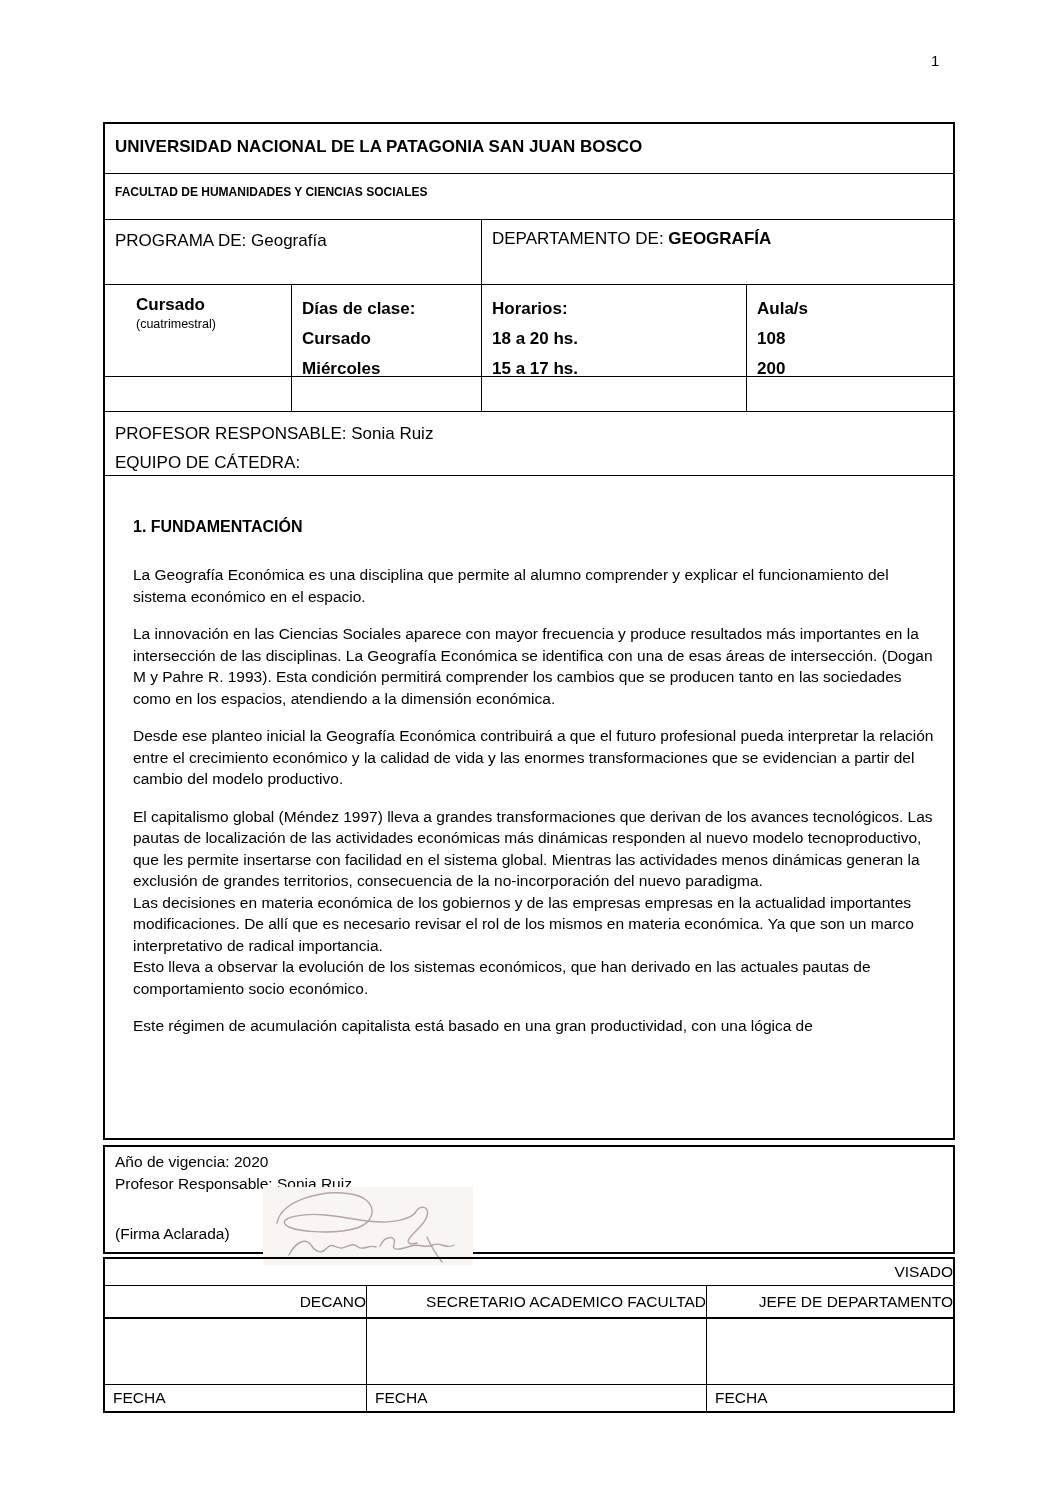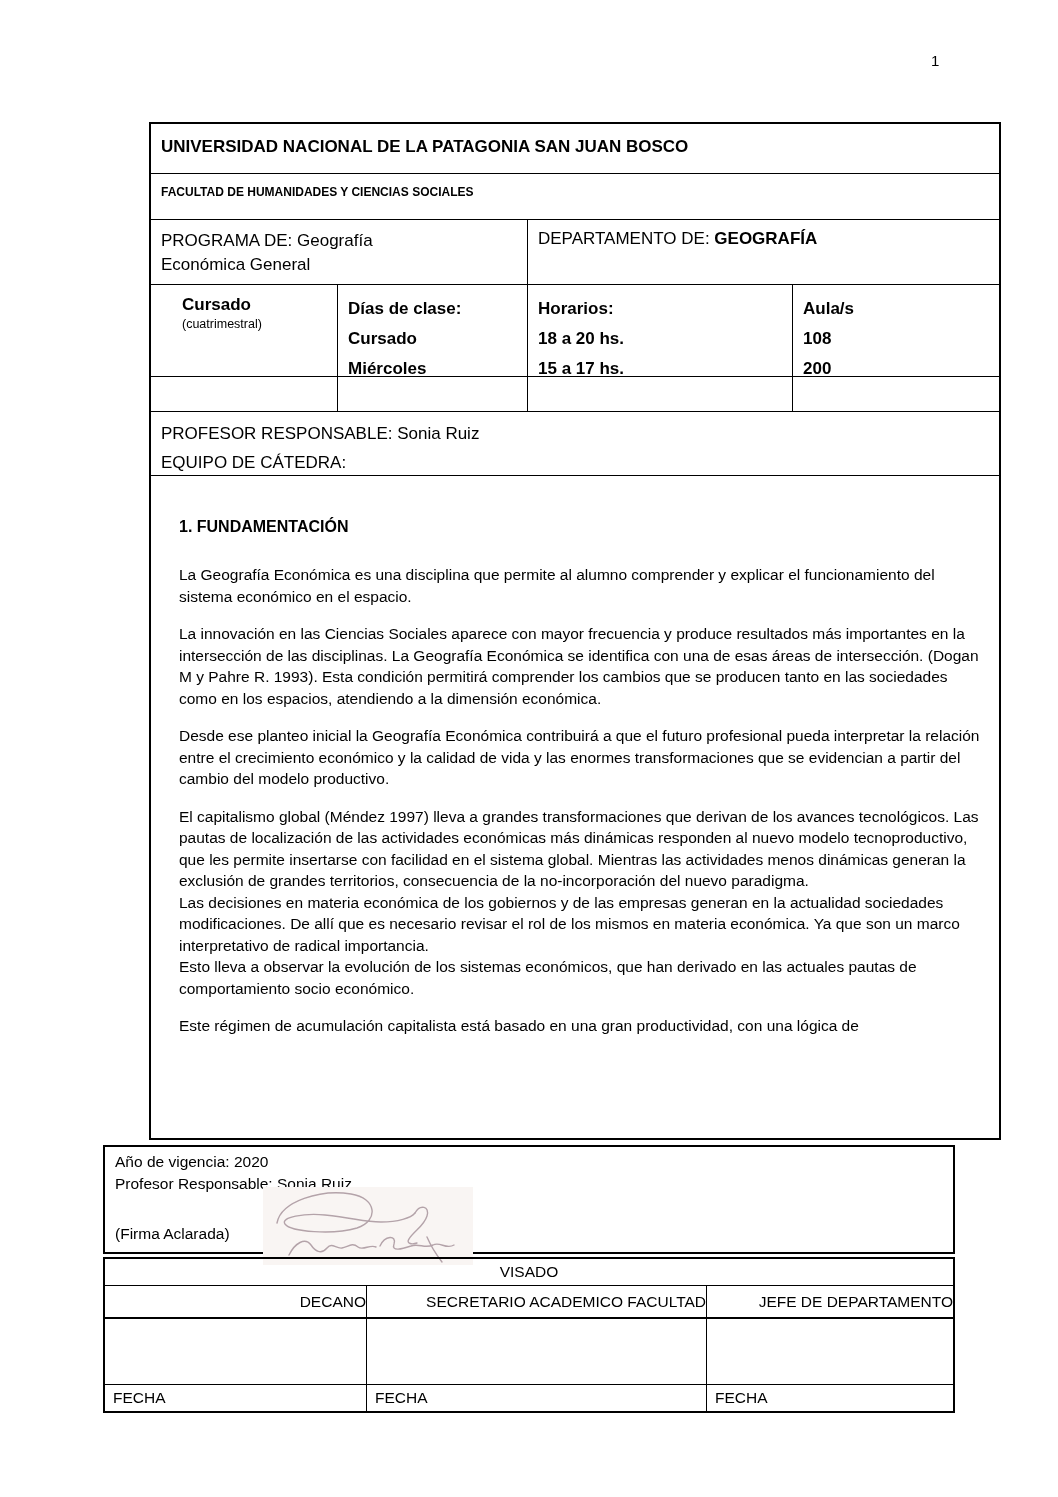--- a/index.html
+++ b/index.html
@@ -23,21 +23,20 @@
   
   .main-table {
     position: absolute;
     left: 103px;
     top: 122px;
     width: 852px;
     height: 1018px;
     border: 2px solid #000;
     display: flex;
     flex-direction: column;
-    margin-left: 46px;
   }
   .row { border-bottom: 1px solid #000; }
   .row-title1 { height: 50px; padding: 13px 10px 0; font-size: 17px; font-weight: bold; }
   .row-title2 { height: 46px; padding: 11px 10px 0; font-size: 12px; font-weight: bold; }
   .row-program { height: 65px; display: flex; font-size: 17px; }
   .cell { padding: 9px 10px 0; }
   .cell-border-r { border-right: 1px solid #000; }
   .col-program  { width: 377px; line-height: 24px; }
   .col-depart   { flex: 1; }
   .bold { font-weight: bold; }
@@ -92,21 +91,21 @@
     position: absolute;
     left: 103px;
     top: 1257px;
     width: 852px;
     height: 156px;
     border: 2px solid #000;
     display: flex;
     flex-direction: column;
     font-size: 15.5px;
   }
-  .visado-title { height: 27px; border-bottom: 1px solid #000; text-align: center; padding-top: 4px; }
+  .visado-title { height: 27px; border-bottom: 1px solid #000; text-align: right; padding-top: 4px; }
   .visado-head  { height: 33px; border-bottom: 2px solid #000; display: flex; text-align: center; }
   .visado-head .vcell { padding-top: 7px; text-align: right; }
   .visado-blank { height: 66px; border-bottom: 1px solid #000; display: flex; }
   .visado-fecha { flex: 1; display: flex; }
   .visado-fecha .vcell { padding: 4px 8px 0; text-align: left; }
   .vcell-1 { width: 262px; }
   .vcell-2 { width: 340px; }
   .vcell-3 { flex: 1; }
 </style>
 </head>
@@ -118,21 +117,20 @@
 
   <div class="main-table">
 
     <div class="row row-title1">UNIVERSIDAD NACIONAL DE LA PATAGONIA SAN JUAN BOSCO</div>
 
     <div class="row row-title2">FACULTAD DE HUMANIDADES Y CIENCIAS SOCIALES</div>
 
     <div class="row row-program">
       <div class="cell cell-border-r col-program">
         <div>PROGRAMA DE: Geografía</div>
-        <div>Económica General</div>
       </div>
       <div class="cell col-depart">
         <span>DEPARTAMENTO DE: </span><span class="bold">GEOGRAFÍA</span>
       </div>
     </div>
 
     <div class="row row-schedule">
       <div class="cell cell-border-r col-cursado">
         <div class="sched-label" style="line-height:22px;">Cursado</div>
         <div class="sched-note">(cuatrimestral)</div>
@@ -165,21 +163,21 @@
       <div>PROFESOR RESPONSABLE: Sonia Ruiz</div>
       <div>EQUIPO DE CÁTEDRA:</div>
     </div>
 
     <div class="row row-content">
       <div class="section-title">1. FUNDAMENTACIÓN</div>
       <p class="para">La Geografía Económica es una disciplina que permite al alumno comprender y explicar el funcionamiento del sistema económico en el espacio.</p>
       <p class="para">La innovación en las Ciencias Sociales aparece con mayor frecuencia y produce resultados más importantes en la intersección de las disciplinas. La Geografía Económica se identifica con una de esas áreas de intersección. (Dogan M y Pahre R. 1993). Esta condición permitirá comprender los cambios que se producen tanto en las sociedades como en los espacios, atendiendo a la dimensión económica.</p>
       <p class="para">Desde ese planteo inicial la Geografía Económica contribuirá a que el futuro profesional pueda interpretar la relación entre el crecimiento económico y la calidad de vida y las enormes transformaciones que se evidencian a partir del cambio del modelo productivo.</p>
       <p class="para">El capitalismo global (Méndez 1997) lleva a grandes transformaciones que derivan de los avances tecnológicos. Las pautas de localización de las actividades económicas más dinámicas responden al nuevo modelo tecnoproductivo, que les permite insertarse con facilidad en el sistema global. Mientras las actividades menos dinámicas generan la exclusión de grandes territorios, consecuencia de la no-incorporación del nuevo paradigma.</p>
-      <p class="para tight">Las decisiones en materia económica de los gobiernos y de las empresas generan en la actualidad sociedades modificaciones. De allí que es necesario revisar el rol de los mismos en materia económica. Ya que son un marco interpretativo de radical importancia.</p>
+      <p class="para tight">Las decisiones en materia económica de los gobiernos y de las empresas empresas en la actualidad importantes modificaciones. De allí que es necesario revisar el rol de los mismos en materia económica. Ya que son un marco interpretativo de radical importancia.</p>
       <p class="para tight">Esto lleva a observar la evolución de los sistemas económicos, que han derivado en las actuales pautas de comportamiento socio económico.</p>
       <p class="para">Este régimen de acumulación capitalista está basado en una gran productividad, con una lógica de</p>
     </div>
   </div>
 
   <div class="vigencia-box">
     <div>Año de vigencia: 2020</div>
     <div>Profesor Responsable: Sonia Ruiz</div>
     <div class="signature">
       <svg width="210" height="78" viewBox="0 0 210 78" xmlns="http://www.w3.org/2000/svg">

